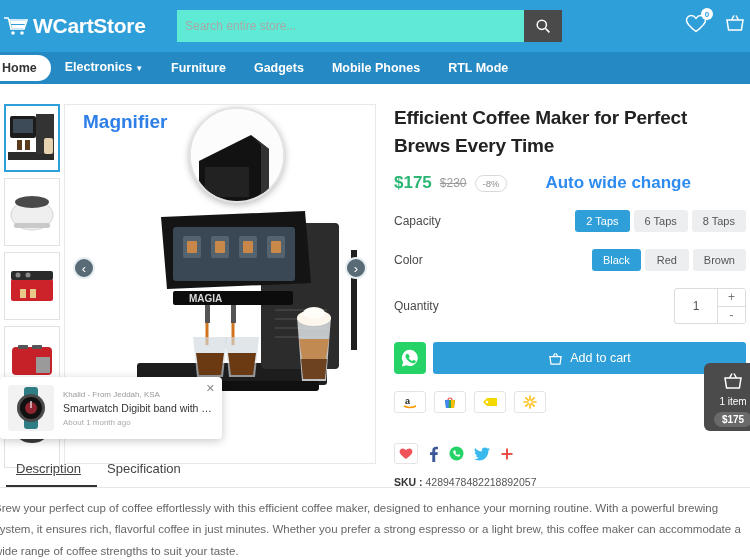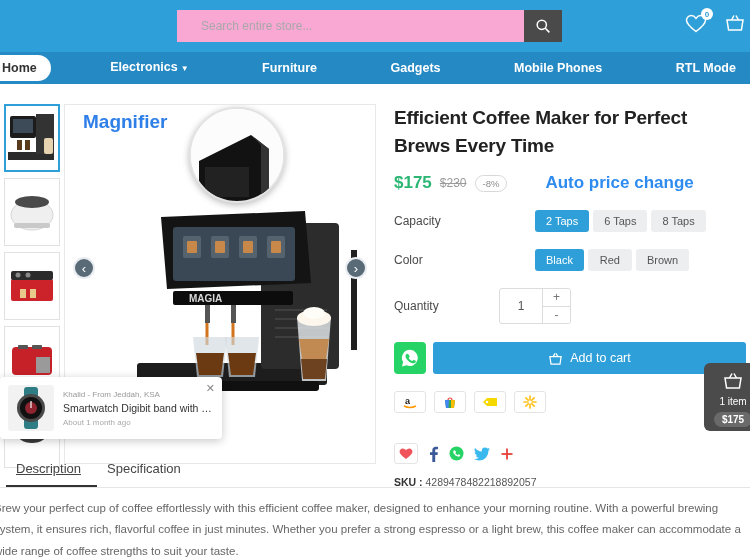--- a/index.html
+++ b/index.html
@@ -19,22 +19,22 @@
   }
   .logo { display: flex; align-items: center; gap: 5px; padding-left: 4px; }
   .logo-icon { width: 24px; height: 20px; display: block; }
   .logo-text { color: #fff; font-size: 21px; font-weight: bold; letter-spacing: -0.3px; }
 
   .search-wrap {
     position: absolute; left: 177px; top: 10px;
     width: 385px; height: 32px; display: flex;
   }
   .search-input {
-    flex: 1; border: none; outline: none; background: #f9a8d4;
-    padding: 0 24px; font-size: 12px; color: #555;
+    flex: 1; border: none; outline: none; background: #5eead4;
+    padding: 0 8px; font-size: 12px; color: #555;
     font-family: "Liberation Sans", sans-serif;
   }
   .search-input::placeholder { color: #a8a8a8; }
   .search-btn {
     width: 38px; background: #4a4a4a; border: none; cursor: pointer;
     display: flex; align-items: center; justify-content: center;
   }
 
   .header-icons {
     position: absolute; right: 0px; top: 12px;
@@ -44,21 +44,21 @@
   .badge {
     position: absolute; top: -4px; right: -5px;
     background: #fff; color: #2e9fd8; border-radius: 50%;
     font-size: 8px; font-weight: bold; width: 12px; height: 12px;
     display: flex; align-items: center; justify-content: center;
   }
 
   
   .nav {
     height: 32px; background: #2589c4;
-    display: flex; align-items: center; gap: 0px; justify-content: space-between;
+    display: flex; align-items: center; gap: 0px;
   }
   .nav-item {
     color: #fff; font-size: 12.5px; font-weight: bold;
     padding: 0 14px; line-height: 32px; cursor: pointer; white-space: nowrap;
   }
   .nav-item.active {
     background: #fff; color: #333; border-radius: 0 18px 18px 0;
     height: 26px; line-height: 26px; padding: 0 14px 0 6px;
     margin-left: -4px;
   }
@@ -110,21 +110,21 @@
   .price-new { color: #2bb673; font-size: 17px; font-weight: bold; }
   .price-old { color: #9b9b9b; font-size: 12px; text-decoration: line-through; }
   .discount {
     border: 1px solid #d8d8d8; border-radius: 11px; color: #8c8c8c;
     font-size: 9.5px; padding: 2px 7px;
   }
   .auto-price {
     color: #2e8bf0; font-size: 17px; font-weight: bold; margin-left: 30px;
   }
 
-  .opt-row { display: flex; align-items: center; margin-top: 17px; }
+  .opt-row { display: flex; align-items: center; margin-top: 17px; justify-content: space-between; }
   .opt-label { width: 105px; font-size: 12px; color: #4a4a4a; }
   .opt-btns { display: flex; gap: 4px; margin-left: 36px; }
   .opt-btn {
     min-width: 44px; padding: 5px 11px; border-radius: 3px;
     background: #eceef0; color: #555; font-size: 11px;
     text-align: center; cursor: pointer; border: none;
     font-family: "Liberation Sans", sans-serif;
   }
   .opt-btn.sel { background: #2e9fd8; color: #fff; }
 
@@ -222,20 +222,29 @@
     background: #6a6a6a; border-radius: 10px; font-size: 10px;
     padding: 2px 8px; margin-top: 5px; font-weight: bold;
   }
 </style>
 </head>
 <body>
 
 <div class="page">
 
   <div class="header">
+    <div class="logo">
+      <svg class="logo-icon" viewBox="0 0 24 20">
+        <path d="M0 2h4l1 2h18l-3 9H7L5 4" fill="none" stroke="#fff" stroke-width="1.6"></path>
+        <path d="M6 5h16l-1 3H7zM7 9h14l-1 3H8z" fill="#fff"></path>
+        <circle cx="9" cy="17" r="1.8" fill="#fff"></circle>
+        <circle cx="18" cy="17" r="1.8" fill="#fff"></circle>
+      </svg>
+      <span class="logo-text">WCartStore</span>
+    </div>
 
     <div class="search-wrap">
       <input class="search-input" type="text" placeholder="Search entire store..." style="">
       <button class="search-btn">
         <svg width="16" height="16" viewBox="0 0 16 16">
           <circle cx="6.8" cy="6.8" r="4.6" fill="none" stroke="#fff" stroke-width="1.5"></circle>
           <line x1="10.3" y1="10.3" x2="14.4" y2="14.4" stroke="#fff" stroke-width="1.6"></line>
         </svg>
       </button>
     </div>
@@ -392,21 +401,21 @@
       </div>
     </div>
 
     <div class="details">
       <div class="prod-title">Efficient Coffee Maker for Perfect Brews Every Time</div>
 
       <div class="price-row">
         <span class="price-new">$175</span>
         <span class="price-old">$230</span>
         <span class="discount">-8%</span>
-        <span class="auto-price">Auto price change</span>
+        <span class="auto-price">Auto wide change</span>
       </div>
 
       <div class="opt-row">
         <div class="opt-label">Capacity</div>
         <div class="opt-btns">
           <button class="opt-btn sel">2 Taps</button>
           <button class="opt-btn">6 Taps</button>
           <button class="opt-btn">8 Taps</button>
         </div>
       </div>

